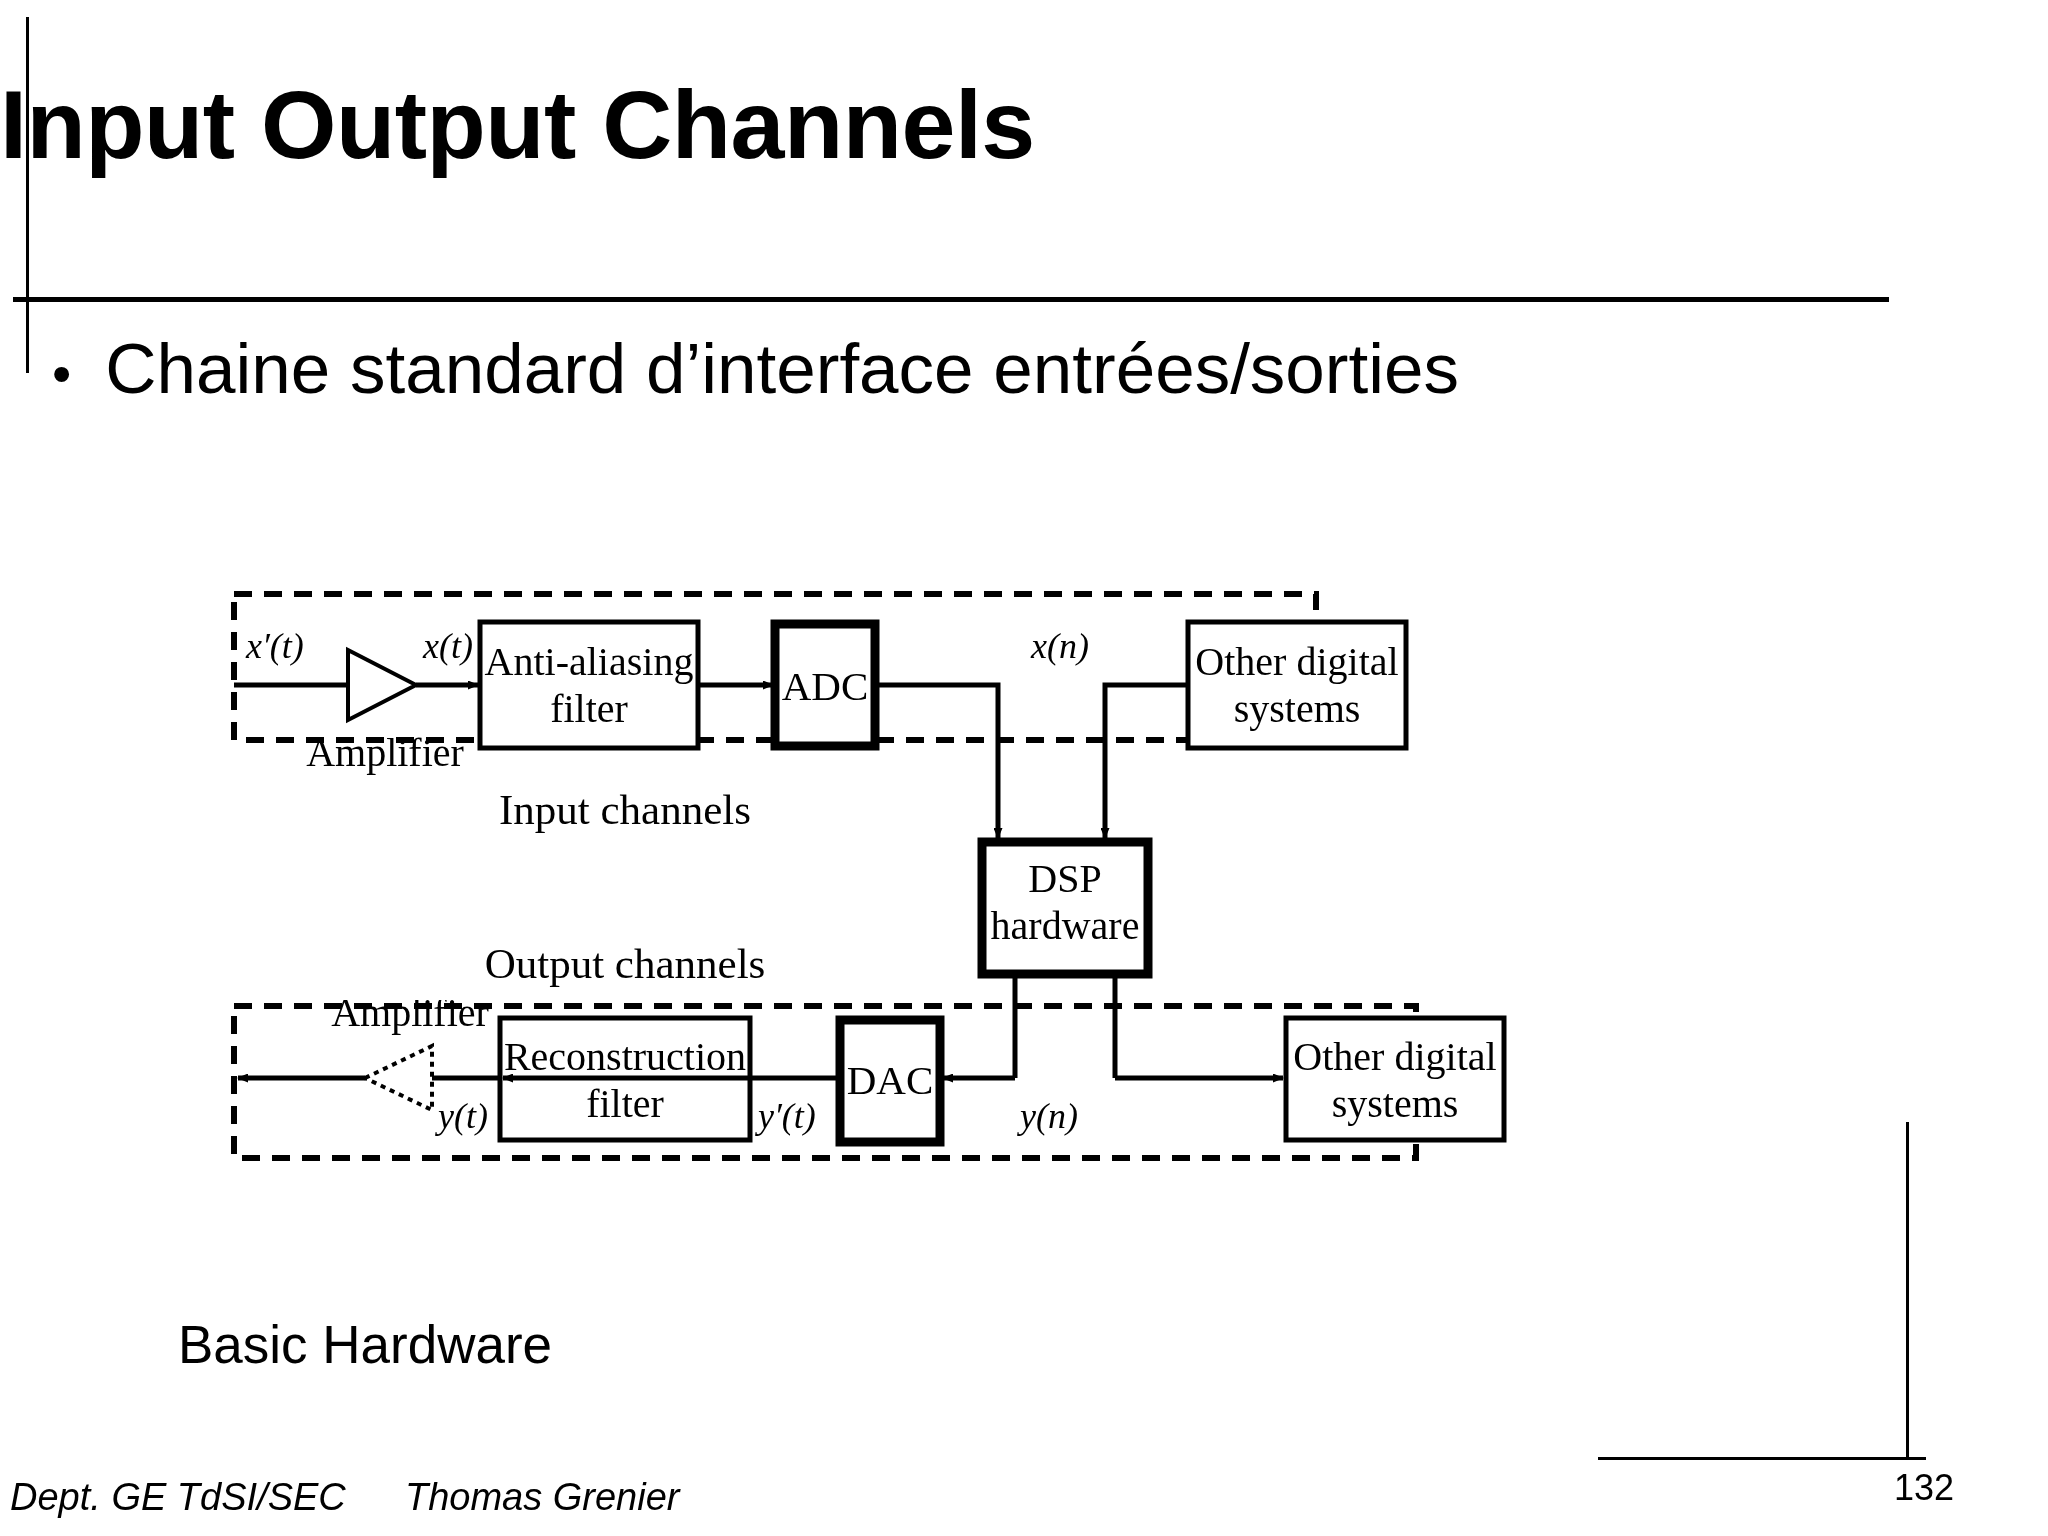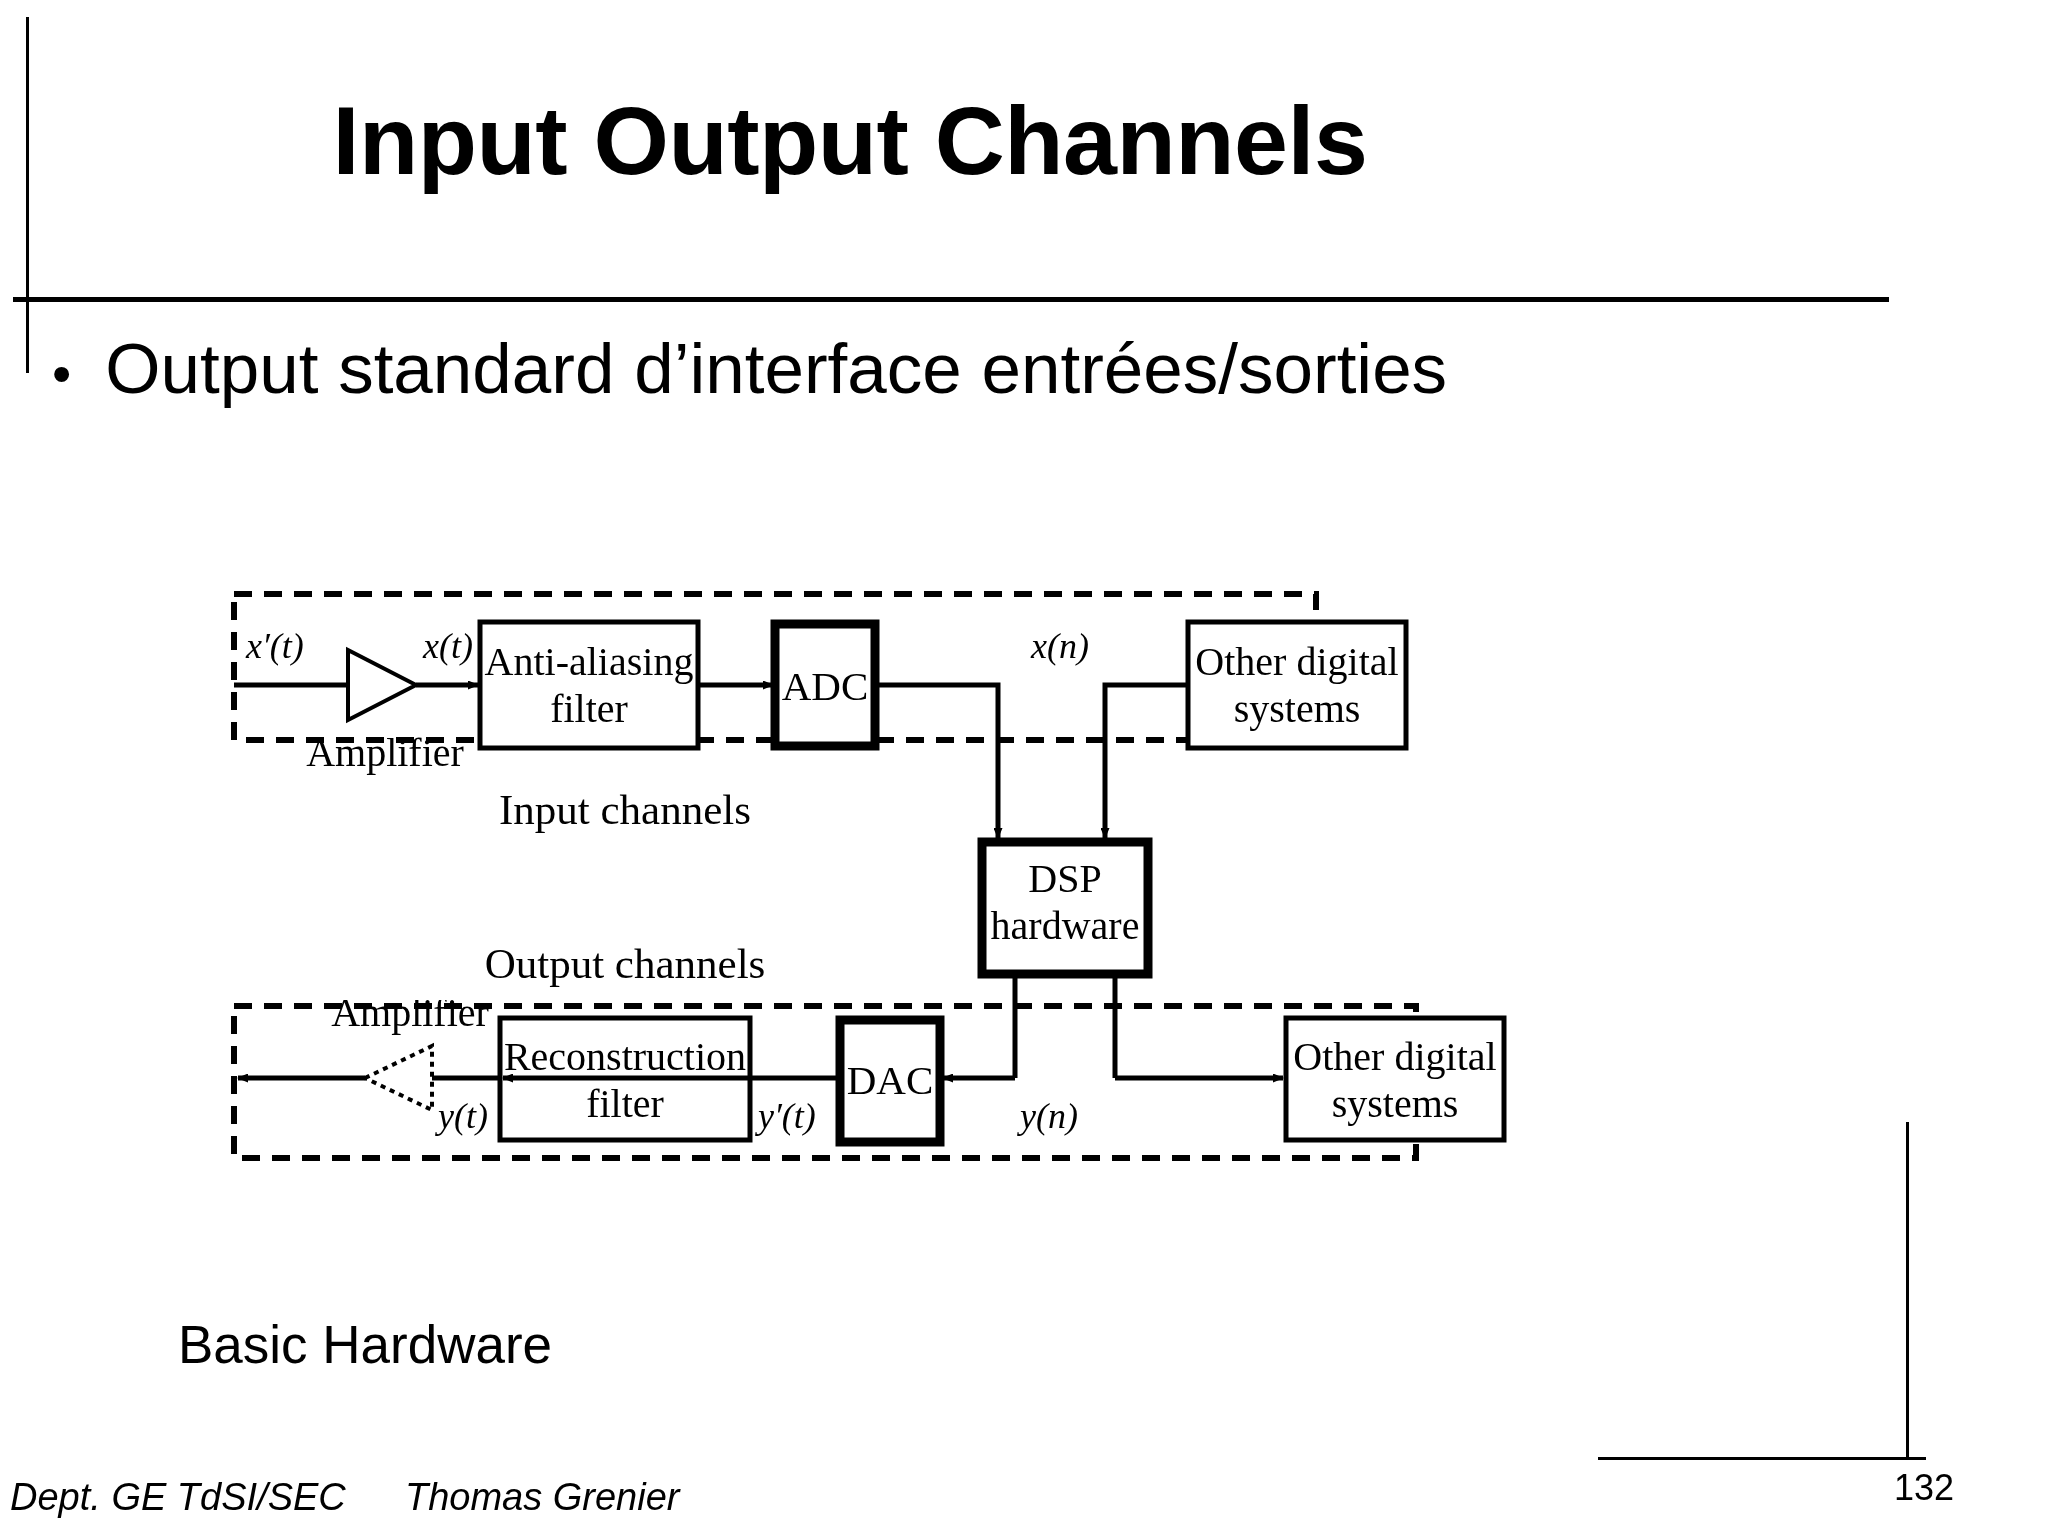--- a/index.html
+++ b/index.html
@@ -48,23 +48,22 @@
     top: 1457px;
     width: 328px;
     height: 3px;
     background: #000;
   }
 
   
   .title {
     position: absolute;
     left: 0;
-    top: 92px;
+    top: 76px;
     width: 1700px;
-    text-align: center;
     font-size: 97px;
     font-weight: bold;
     letter-spacing: -0.5px;
     line-height: 1;
     white-space: nowrap;
   }
 
   
   .bullet-row {
     position: absolute;
@@ -133,21 +132,21 @@
 
   <div class="rule-v-top"></div>
   <div class="rule-h-title"></div>
   <div class="rule-v-bottom"></div>
   <div class="rule-h-bottom"></div>
 
   <div class="title">Input Output Channels</div>
 
   <div class="bullet-row">
     <span class="bullet-dot">•</span>
-    <span class="bullet-text">Output standard d’interface entrées/sorties</span>
+    <span class="bullet-text">Chaine standard d’interface entrées/sorties</span>
   </div>
 
   <div id="diagram">
     <svg id="diagram-svg" width="1600" height="420" viewBox="0 0 1600 420" xmlns="http://www.w3.org/2000/svg" font-family="Liberation Serif, serif" fill="#000" stroke="#000">
 
       <defs>
         <marker id="arrowhead" markerWidth="11" markerHeight="9" refX="10" refY="4.5" orient="auto" markerUnits="userSpaceOnUse">
           <path d="M0,0 L11,4.5 L0,9 z" fill="#000" stroke="none"></path>
         </marker>
       </defs>

